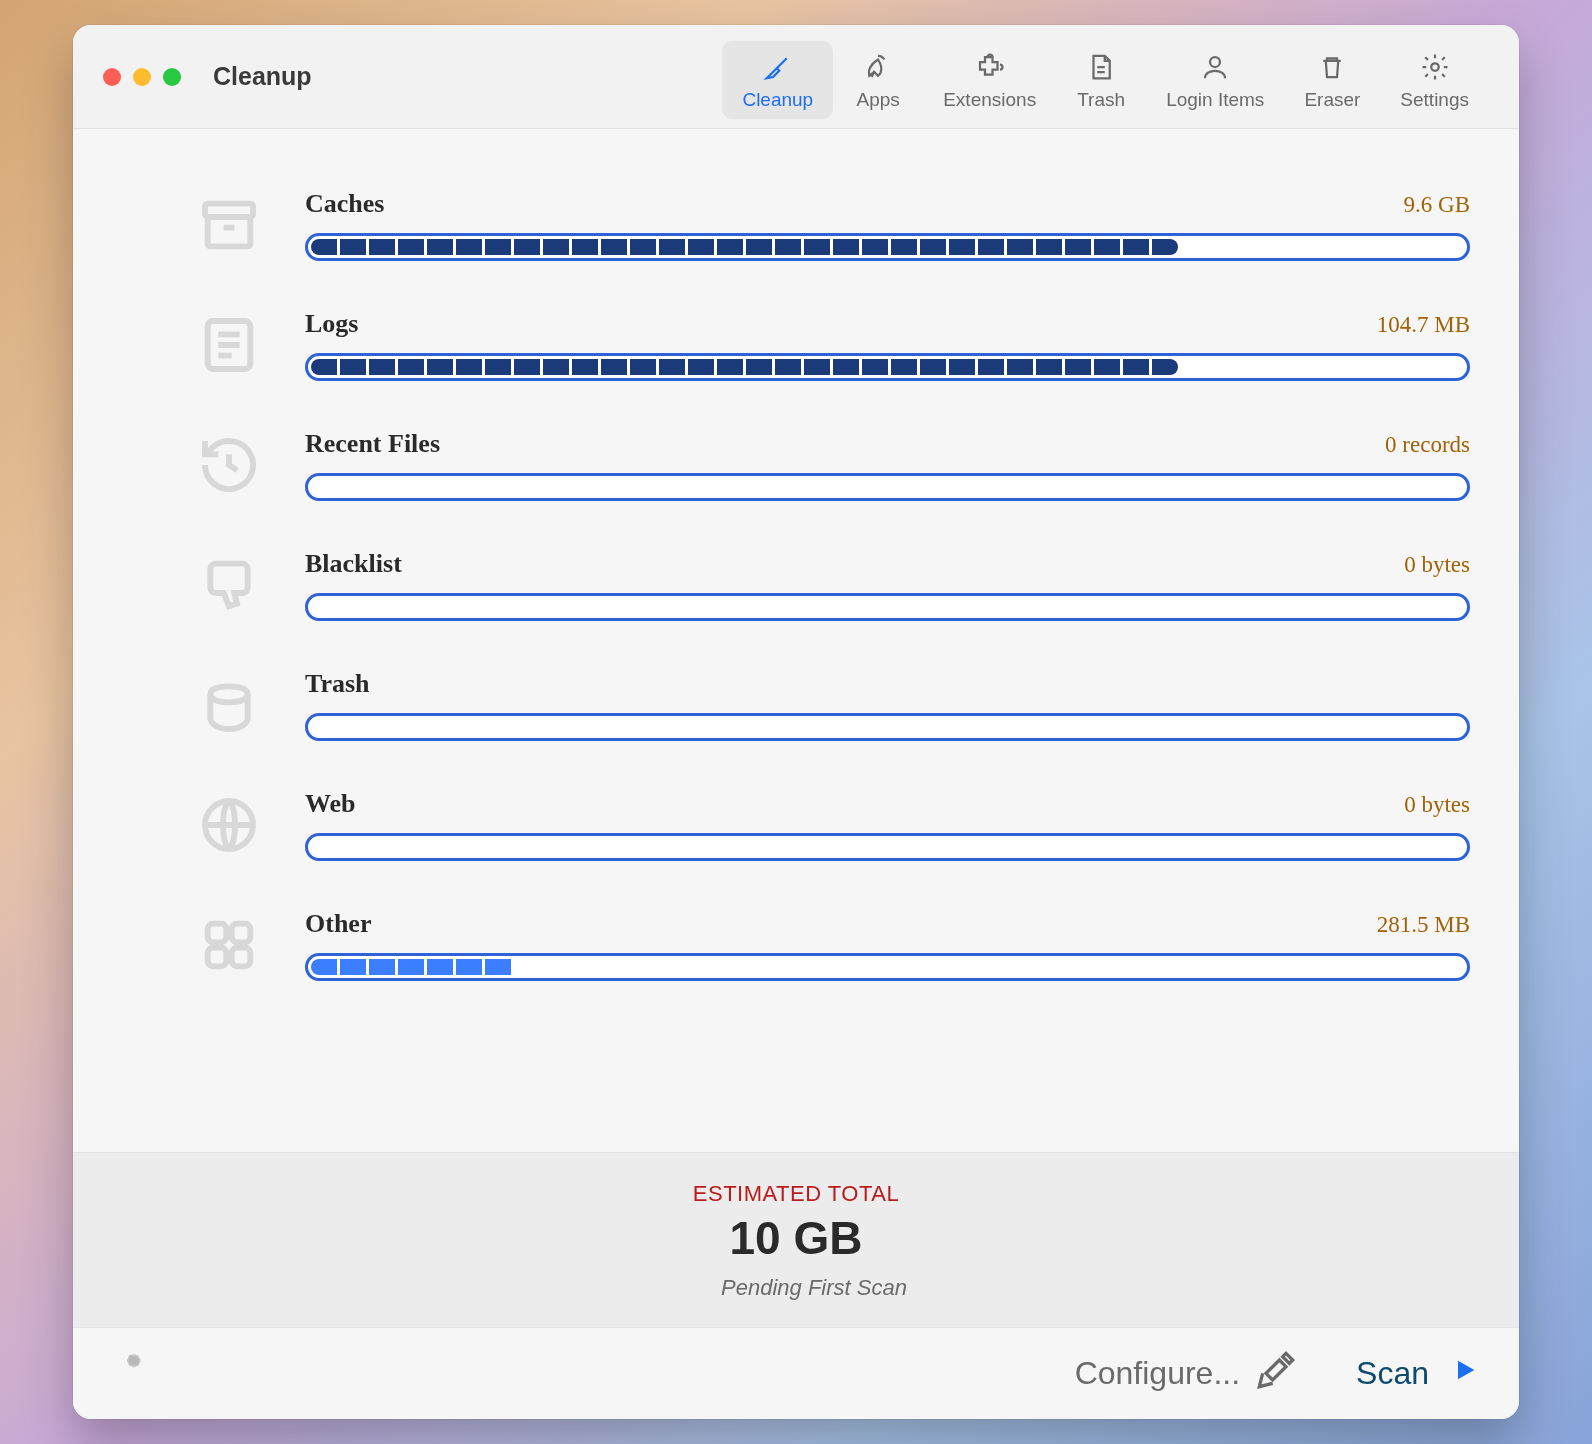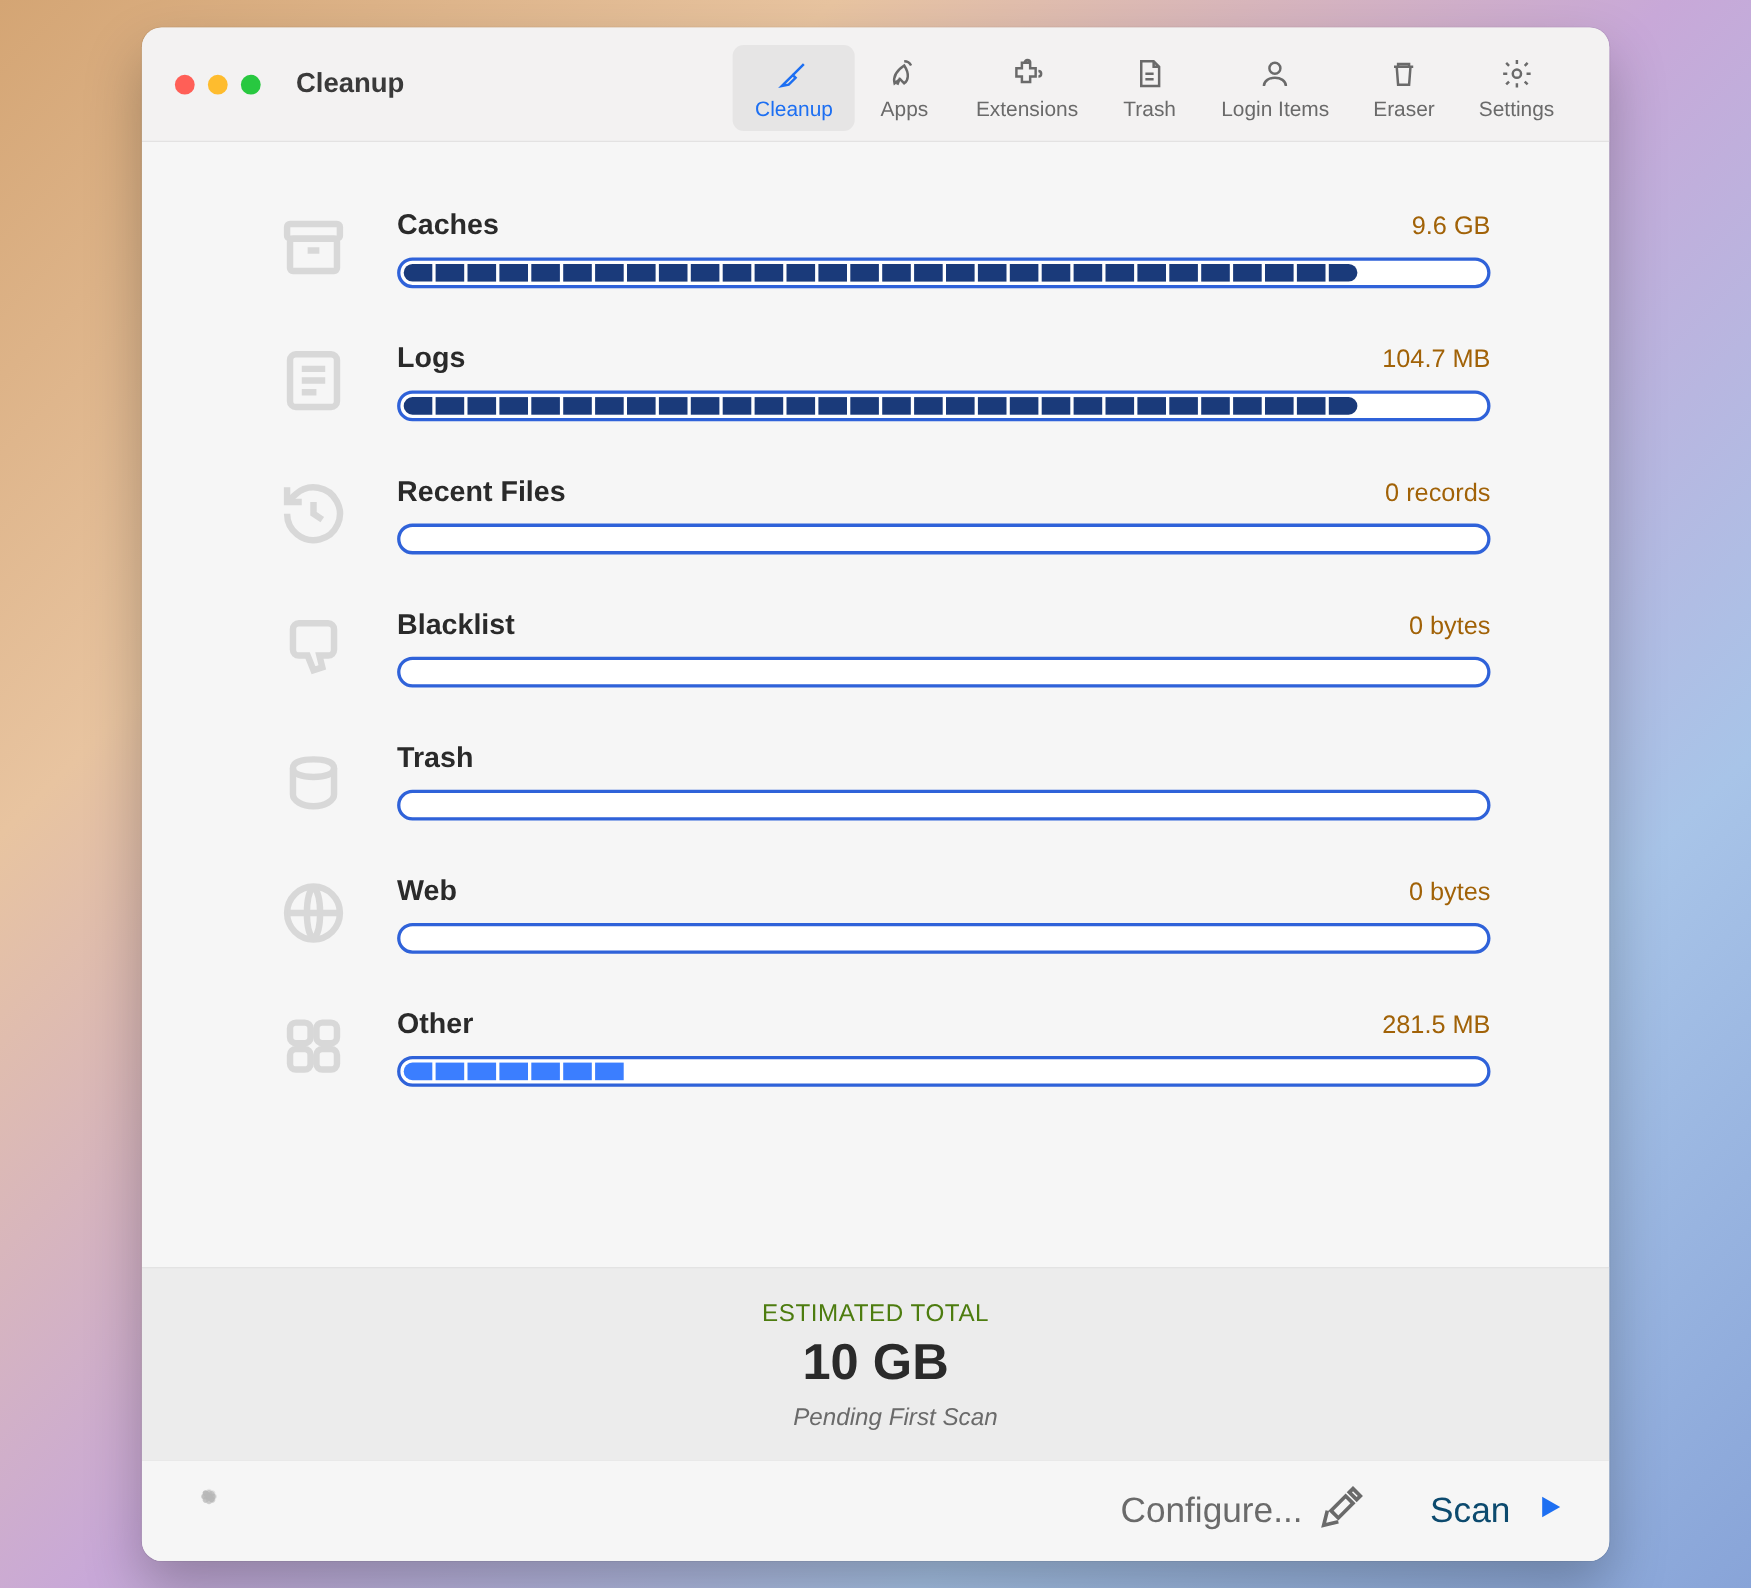--- a/index.html
+++ b/index.html
@@ -6,21 +6,21 @@
   body {
     font-family: -apple-system, BlinkMacSystemFont, "Segoe UI", Helvetica, Arial, sans-serif;
     background: linear-gradient(135deg, #d4a574 0%, #e8c4a0 25%, #c8a8d8 50%, #a8c4e8 75%, #88a4d8 100%);
     width: 1592px;
     height: 1444px;
     display: flex;
     align-items: center;
     justify-content: center;
   }
   .window {
-    width: 1334px;
+    width: 1446px;
     height: 1394px;
     background: #f6f6f6;
     border-radius: 18px;
     box-shadow: 0 25px 50px rgba(0,0,0,0.25), 0 0 0 1px rgba(0,0,0,0.05);
     display: flex;
     flex-direction: column;
     overflow: hidden;
   }
   .titlebar {
     height: 104px;
@@ -44,22 +44,23 @@
   }
   .tab.active { background: #e6e5e5; }
   .tab-icon { width: 32px; height: 32px; display: flex; align-items: center; justify-content: center; }
   .tab-label { font-size: 19px; color: #6a6a6a; margin-top: 6px; }
   .tab.active .tab-label { color: #1d6ff2; }
   .tab.active svg { stroke: #1d6ff2; }
   .tab svg { stroke: #6a6a6a; fill: none; stroke-width: 1.8; }
 
   .content {
     flex: 1;
-    padding: 60px 108px 40px 120px;
+    padding: 60px 49px 40px 120px;
     overflow: auto;
+    font-family: Liberation Serif, serif;
   }
   .category-row {
     display: flex;
     align-items: flex-start;
     gap: 40px;
     margin-bottom: 48px;
   }
   .cat-icon {
     width: 72px; height: 72px; flex-shrink: 0;
     display: flex; align-items: center; justify-content: center;
@@ -89,21 +90,21 @@
   .seg { flex: 0 0 auto; width: 26px; border-radius: 0; }
   .seg:first-child { border-top-left-radius: 10px; border-bottom-left-radius: 10px; }
   .seg.last { border-top-right-radius: 10px; border-bottom-right-radius: 10px; }
 
   .summary {
     background: #ececec;
     border-top: 1px solid #e0e0e0;
     padding: 28px 0 26px 0;
     text-align: center;
   }
-  .sum-label { font-size: 22px; color: #4d7c0f; letter-spacing: 0.5px; }
+  .sum-label { font-size: 22px; color: #b91c1c; letter-spacing: 0.5px; }
   .sum-total { font-size: 46px; font-weight: 700; color: #2a2a2a; margin-top: 4px; }
   .sum-status { font-size: 22px; font-style: italic; color: #6a6a6a; margin-top: 10px; padding-left: 36px; }
 
   .footer {
     height: 92px;
     background: #f6f6f6;
     border-top: 1px solid #e5e5e5;
     display: flex;
     align-items: center;
     padding: 0 40px;

